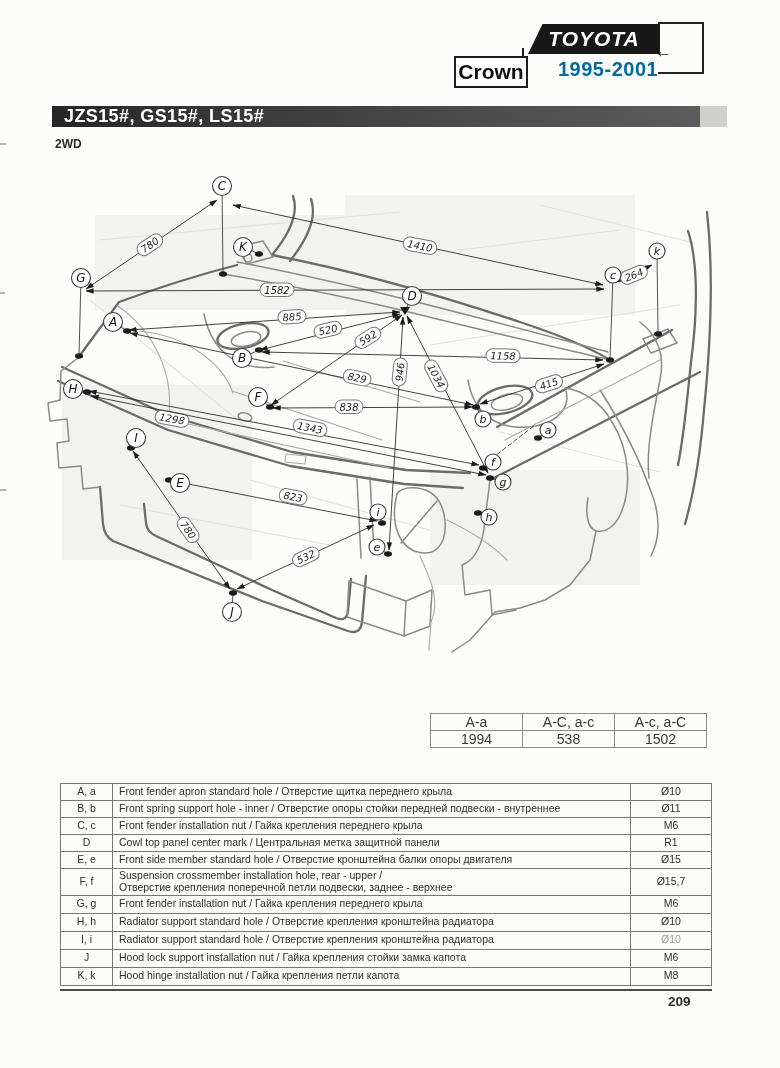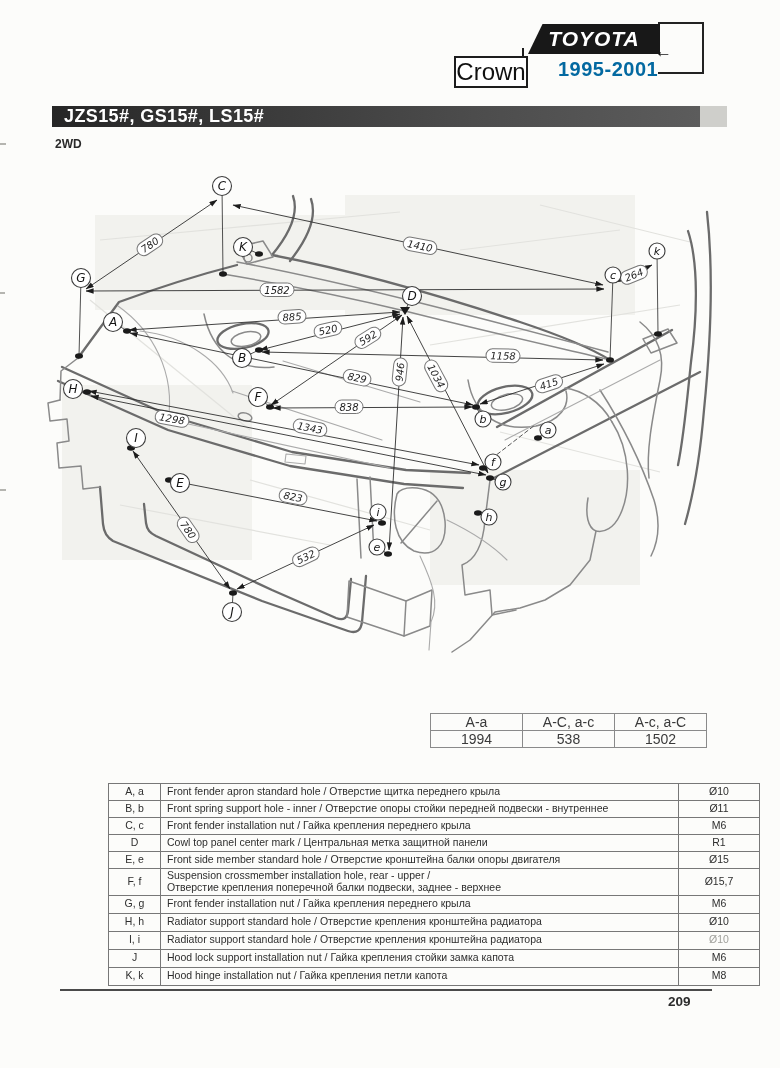--- a/index.html
+++ b/index.html
@@ -8,38 +8,38 @@
   .abs{position:absolute;}
   
   .ghostblock{position:absolute;background:#f2f2ee;}
   
   #toyota-bar{left:528px;top:24px;width:132px;height:30px;background:#181818;
     clip-path:polygon(11% 0,100% 0,100% 100%,0 100%);display:flex;align-items:center;justify-content:center;}
   #toyota-bar span{color:#fff;font-style:italic;font-weight:bold;font-size:21px;letter-spacing:1px;}
   #tab-outline{left:658px;top:22px;width:44px;height:48px;border:2px solid #222;border-left:none;}
   #tab-arrow{left:655px;top:42px;font-size:17px;font-weight:bold;color:#111;}
   #crown-box{left:454px;top:56px;width:70px;height:28px;border:2px solid #1d1d1d;
-    display:flex;align-items:center;justify-content:center;font-weight:normal;font-size:24px;color:#111;background:#fff;}
+    display:flex;align-items:center;justify-content:center;font-weight:bold;font-size:21px;color:#111;background:#fff;}
   #crown-stub{left:522px;top:48px;width:2px;height:10px;background:#1d1d1d;}
   #years{left:558px;top:58px;width:110px;font-weight:bold;font-size:20px;color:#0369a1;letter-spacing:.5px;}
   
   #model-bar{left:52px;top:106px;width:648px;height:21px;
      background:linear-gradient(90deg,#262626 0%,#3c3c3c 35%,#4c4c4c 65%,#5c5c5c 100%);
      display:flex;align-items:center;}
   #model-bar span{color:#fff;font-weight:bold;font-size:18px;letter-spacing:.4px;padding-left:12px;}
   #model-bar-edge{left:700px;top:106px;width:27px;height:21px;background:#cfcfcb;}
   #drivetrain{left:55px;top:137px;font-weight:bold;font-size:12px;color:#2a2a2a;}
   
   #diagram{left:40px;top:170px;width:680px;height:500px;}
   
   #mini-table{left:430px;top:713px;border-collapse:collapse;table-layout:fixed;}
   #mini-table td{border:1px solid #8a8a8a;width:91px;height:14px;text-align:center;
      font-size:14px;color:#3a3a3a;padding:0;}
   
-  #legend-table{left:60px;top:783px;width:652px;border-collapse:collapse;table-layout:fixed;margin-left:48px;}
+  #legend-table{left:60px;top:783px;width:652px;border-collapse:collapse;table-layout:fixed;}
   #legend-table td{border:1px solid #777;font-size:10.5px;color:#2e2e2e;line-height:1.12;
      padding:1px 6px;vertical-align:middle;}
   #legend-table td.code{width:47px;text-align:center;padding:1px 2px;}
   #legend-table td.val{width:56px;text-align:center;padding:1px 12px;}
   #legend-table td.desc{white-space:pre-line;}
   #legend-table tr{height:17px;}
   #legend-table tr.tall{height:26px;}
   #legend-table tr.short{height:18px;}
   .muted{color:#a0a09c !important;}
   
@@ -366,21 +366,21 @@
           <td class="val">R1</td>
         </tr>
         <tr class="">
           <td class="code">E, e</td>
           <td class="desc">Front side member standard hole / Отверстие кронштейна балки опоры двигателя</td>
           <td class="val">Ø15</td>
         </tr>
         <tr class="tall">
           <td class="code">F, f</td>
           <td class="desc">Suspension crossmember installation hole, rear - upper /
-Отверстие крепления поперечной балки подвески, заднее - верхнее</td>
+Отверстие крепления поперечной петли подвески, заднее - верхнее</td>
           <td class="val">Ø15,7</td>
         </tr>
         <tr class="short">
           <td class="code">G, g</td>
           <td class="desc">Front fender installation nut / Гайка крепления переднего крыла</td>
           <td class="val">M6</td>
         </tr>
         <tr class="short">
           <td class="code">H, h</td>
           <td class="desc">Radiator support standard hole / Отверстие крепления кронштейна радиатора</td>

